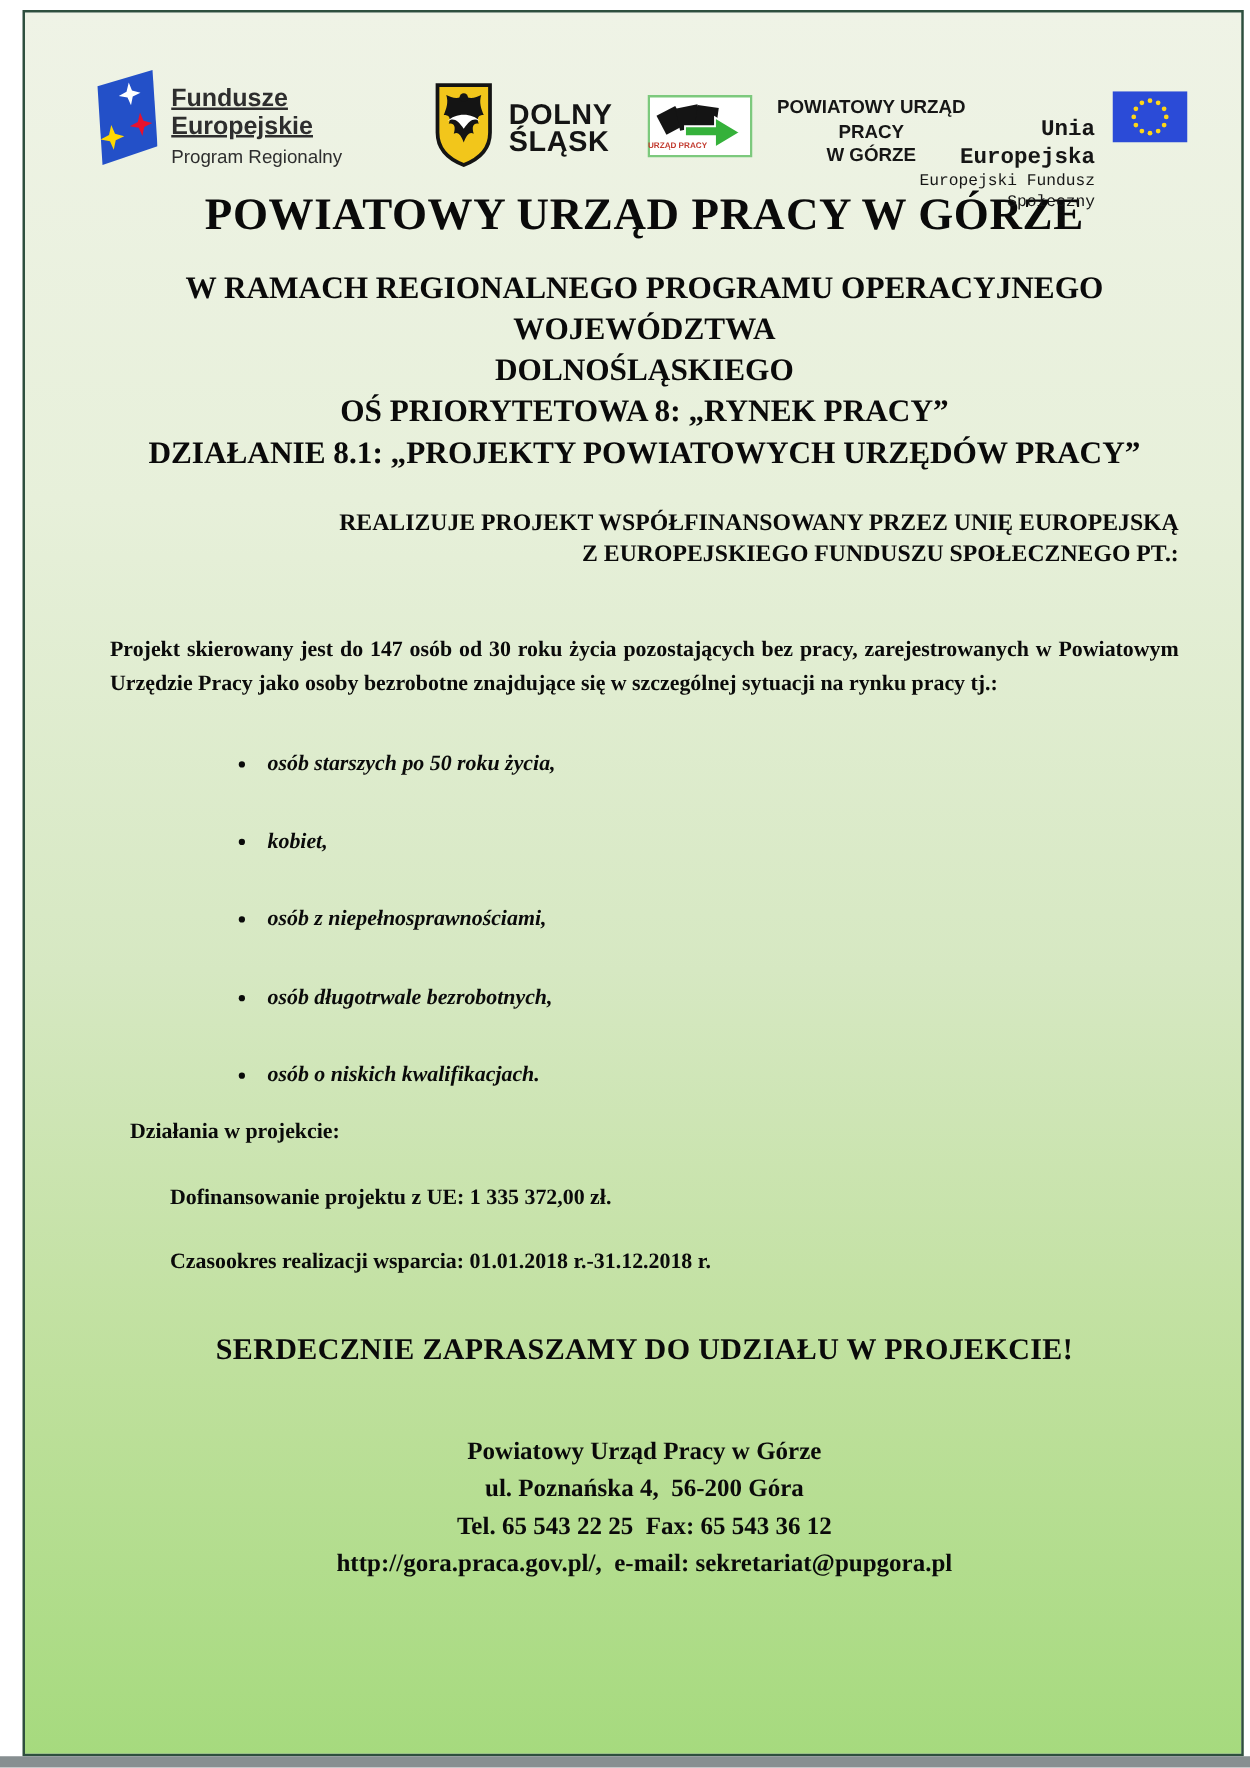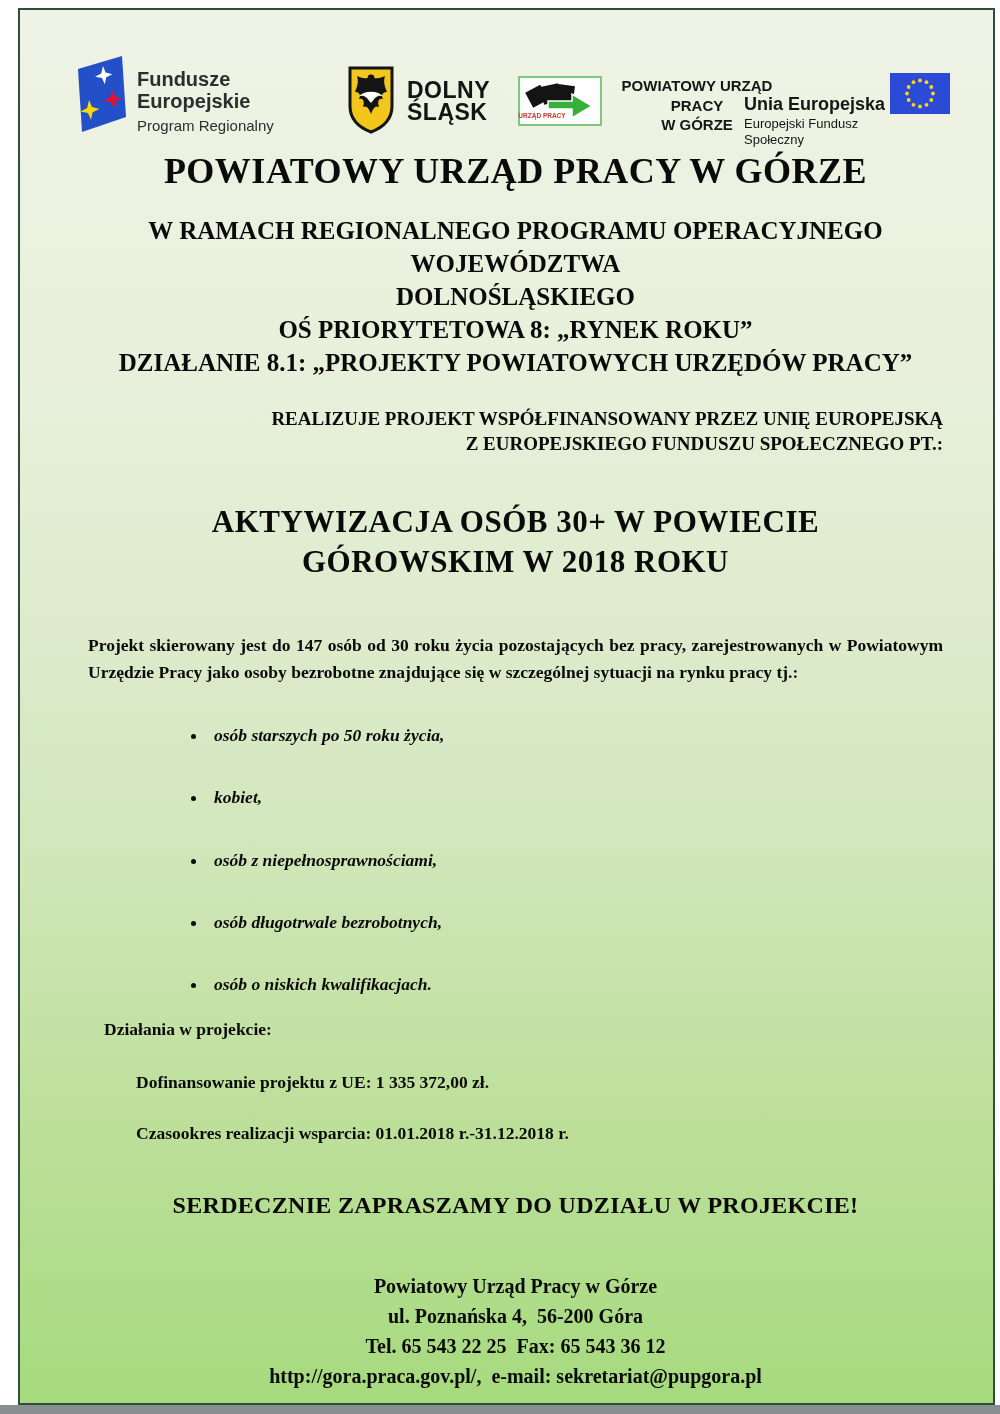--- a/index.html
+++ b/index.html
@@ -14,30 +14,30 @@
     background:linear-gradient(180deg,#eff3e6 0%,#e7f0da 28%,#d6e8c2 55%,#bfe09d 78%,#a6da7e 100%);
     box-sizing:border-box;
   }
   .scan-strip{
     position:absolute;left:0;right:0;bottom:0;height:9px;background:#878f91;z-index:6;
   }
   
   .logo-row{position:relative;height:132px;}
   .logo-fe{position:absolute;left:56px;top:46px;display:flex;align-items:flex-start;}
   .logo-fe .fe-text{margin-left:11px;padding-top:12px;font-family:"Liberation Sans",sans-serif;color:#2e2e2e;}
-  .fe-l1,.fe-l2{font-size:20px;font-weight:bold;line-height:1.12;}
+  .fe-l1,.fe-l2{font-size:20px;font-weight:bold;line-height:1.12;text-decoration:underline;}
   .fe-l3{font-size:15px;line-height:1.3;margin-top:3px;}
   .logo-ds{position:absolute;left:328px;top:56px;display:flex;align-items:center;}
   .logo-ds .ds-text{margin-left:13px;font-family:"Liberation Sans",sans-serif;font-weight:bold;
     font-size:23px;line-height:0.95;color:#141414;letter-spacing:0.5px;}
   .logo-up{position:absolute;left:498px;top:66px;}
   .pup-text{position:absolute;left:588px;top:66px;width:178px;text-align:center;
     font-family:"Liberation Sans",sans-serif;font-weight:bold;font-size:15px;line-height:1.3;color:#161616;}
-  .ue-text{position:absolute;left:724px;top:84px;width:160px;
-    font-family:Liberation Sans, sans-serif;color:#161616;}
+  .ue-text{position:absolute;left:696px;top:84px;width:160px;text-align:right;
+    font-family:Liberation Mono, monospace;color:#161616;}
   .ue-l1{font-size:18px;font-weight:bold;line-height:1.2;}
   .ue-l2{font-size:13px;line-height:1.3;}
   .eu-flag{position:absolute;left:870px;top:63px;}
   
   .content{padding:0 50px 0 68px;}
   .main-title{margin:8px 0 0;text-align:center;font-size:36px;font-weight:bold;letter-spacing:0.5px;}
   .program-block{margin-top:22px;text-align:center;font-weight:bold;font-size:25px;line-height:1.32;}
   .realizuje-block{margin-top:27px;text-align:right;font-weight:bold;font-size:19px;line-height:1.32;}
   .project-title{margin:46px 0 0;text-align:center;font-size:31px;font-weight:bold;line-height:1.28;letter-spacing:0.5px;}
   .intro{margin:50px 0 0;font-size:17.5px;font-weight:bold;line-height:1.56;text-align:justify;}
@@ -132,33 +132,29 @@
     </div>
   </div>
 
   <div class="content">
 
     <h1 class="main-title">POWIATOWY URZĄD PRACY W GÓRZE</h1>
 
     <div class="program-block">
       <div>W RAMACH REGIONALNEGO PROGRAMU OPERACYJNEGO WOJEWÓDZTWA</div>
       <div>DOLNOŚLĄSKIEGO</div>
-      <div>OŚ PRIORYTETOWA 8: „RYNEK ROKU”</div>
+      <div>OŚ PRIORYTETOWA 8: „RYNEK PRACY”</div>
       <div>DZIAŁANIE 8.1: „PROJEKTY POWIATOWYCH URZĘDÓW PRACY”</div>
     </div>
 
     <div class="realizuje-block">
       <div>REALIZUJE PROJEKT WSPÓŁFINANSOWANY PRZEZ UNIĘ EUROPEJSKĄ</div>
       <div>Z EUROPEJSKIEGO FUNDUSZU SPOŁECZNEGO PT.:</div>
     </div>
 
-    <h2 class="project-title">
-      <div>AKTYWIZACJA OSÓB 30+ W POWIECIE</div>
-      <div>GÓROWSKIM W 2018 ROKU</div>
-    </h2>
 
     <p class="intro">Projekt skierowany jest do 147 osób od 30 roku życia pozostających bez pracy, zarejestrowanych w Powiatowym Urzędzie Pracy jako osoby bezrobotne znajdujące się w szczególnej sytuacji na rynku pracy tj.:</p>
 
     <ul class="doc-list">
       <li>osób starszych po 50 roku życia,</li>
       <li>kobiet,</li>
       <li>osób z niepełnosprawnościami,</li>
       <li>osób długotrwale bezrobotnych,</li>
       <li>osób o niskich kwalifikacjach.</li>
     </ul>

